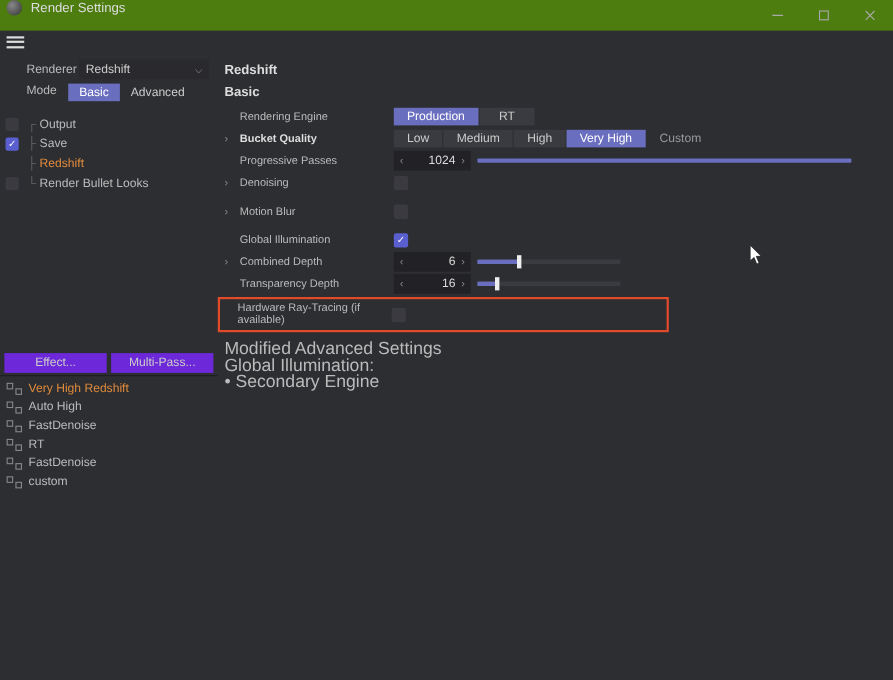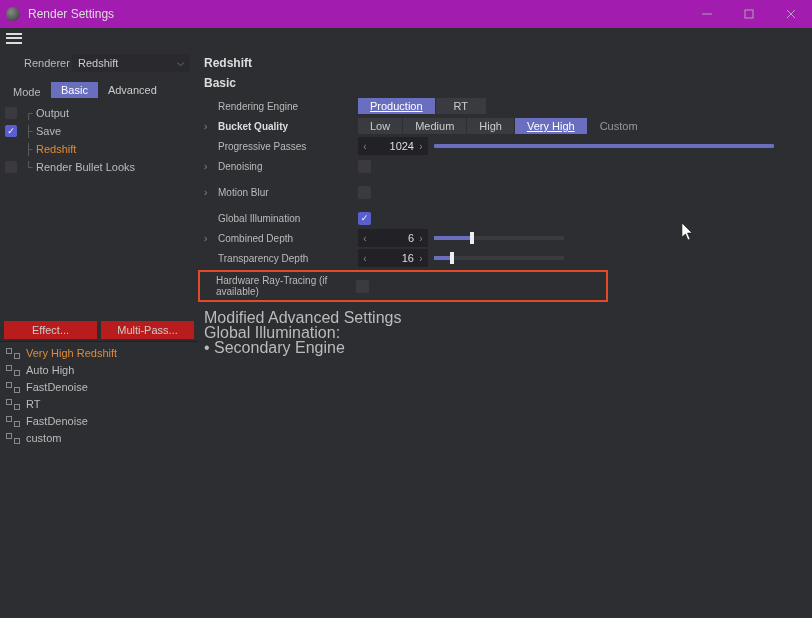--- a/index.html
+++ b/index.html
@@ -1,19 +1,19 @@
 <!DOCTYPE html>
 <html><head>
 <meta charset="utf-8">
 <style>
   * { margin: 0; padding: 0; box-sizing: border-box; font-family: "Segoe UI", Arial, sans-serif; }
   body { background: #2d2e32; color: #c8c8c8; font-size: 12px; width: 812px; height: 618px; overflow: hidden; }
 
   
-  .titlebar { height: 28px; background: #a21caf; display: flex; align-items: center; padding-left: 6px; }
+  .titlebar { height: 28px; background: #4d7c0f; display: flex; align-items: flex-start; padding-left: 6px; }
   .titlebar .winicon { width: 14px; height: 14px; border-radius: 50%; background: radial-gradient(circle at 35% 35%, #888, #333); margin-right: 8px; }
   .titlebar .title { color: #ddd; font-size: 12px; flex: 1; }
   .winbtns { display: flex; }
   .winbtn { width: 42px; height: 28px; display: flex; align-items: center; justify-content: center; color: #aaa; }
   .winbtn svg { width: 10px; height: 10px; }
 
   
   .menubar { height: 20px; background: #2d2e32; padding-left: 6px; display: flex; align-items: center; }
   .hamburger { display: flex; flex-direction: column; justify-content: space-between; width: 16px; height: 11px; }
   .hamburger span { height: 2px; background: #ddd; width: 100%; }
@@ -22,41 +22,41 @@
   .content { display: flex; height: calc(618px - 28px - 20px); }
   .leftcol { width: 198px; display: flex; flex-direction: column; }
   .rightcol { flex: 1; padding-right: 6px; }
 
   
   .cfgrow { display: flex; align-items: center; height: 22px; padding-left: 24px; margin-top: 4px; }
   .cfgrow label { width: 48px; color: #bbb; font-size: 11px; }
   .dropdown { flex: 1; height: 18px; background: #2a2a2e; border: 0; color: #ccc; font-size: 11px; padding: 0 6px; margin-right: 8px; display: flex; align-items: center; justify-content: space-between; }
   .dropdown .chev { color: #888; font-size: 9px; }
 
-  .modetabs { display: flex; align-items: flex-end; height: 22px; padding-left: 13px; margin-top: 2px; }
+  .modetabs { display: flex; align-items: flex-start; height: 22px; padding-left: 24px; margin-top: 2px; }
   .modetabs label { width: 38px; color: #bbb; font-size: 11px; }
   .modetab { padding: 2px 10px; font-size: 11px; color: #ccc; cursor: default; }
   .modetab.active { background: #6a6ebf; color: #fff; }
 
   
   .tree { margin-top: 6px; flex: 0 0 auto; }
   .treerow { display: flex; align-items: center; height: 18px; }
   .treecheck { width: 22px; display: flex; justify-content: center; }
   .cbox { width: 12px; height: 12px; background: #3a3a40; border-radius: 2px; display: flex; align-items: center; justify-content: center; }
   .cbox.checked::after { content: "✓"; color: #fff; font-size: 9px; }
   .cbox.checked { background: #5a5fcf; }
   .treebranch { width: 14px; color: #666; font-size: 11px; text-align: center; }
   .treelabel { font-size: 11px; color: #bbb; }
   .treelabel.sel { color: #e08a3a; }
 
   .spacer { flex: 1; }
 
   
   .btnrow { display: flex; padding: 0 4px; gap: 4px; margin-bottom: 2px; }
-  .btnrow .btn { flex: 1; height: 18px; background: #b91c1c; color: #ccc; font-size: 11px; display: flex; align-items: center; justify-content: center; }
+  .btnrow .btn { flex: 1; height: 18px; background: #6d28d9; color: #ccc; font-size: 11px; display: flex; align-items: center; justify-content: center; }
 
   
   .presetlist { border-top: 1px solid #1f1f22; }
   .presetrow { display: flex; align-items: flex-end; height: 17px; padding-left: 6px; }
   .preseticon { width: 14px; height: 11px; margin-right: 6px; position: relative; }
   .preseticon::before, .preseticon::after { content: ""; position: absolute; border: 1px solid #888; }
   .preseticon::before { left: 0; top: 0; width: 4px; height: 4px; }
   .preseticon::after { right: 0; bottom: 0; width: 4px; height: 4px; }
   .presetlabel { font-size: 11px; color: #bbb; }
   .presetlabel.sel { color: #e08a3a; }
@@ -66,21 +66,21 @@
   .subhdr { margin: 6px 0 6px 6px; font-size: 12px; font-weight: 600; color: #ddd; }
 
   .settingrow { display: flex; align-items: center; height: 20px; padding-left: 6px; }
   .settingrow .expander { width: 14px; color: #888; font-size: 10px; }
   .settingrow .slabel { width: 140px; font-size: 10px; color: #bbb; }
   .settingrow .slabel.bold { font-weight: 600; color: #ddd; }
   .settingrow .sctrl { flex: 1; display: flex; align-items: center; gap: 6px; }
 
   .seg { display: flex; }
   .segbtn { padding: 2px 12px; font-size: 11px; background: #3a3b40; color: #ccc; margin-right: 1px; }
-  .segbtn.active { background: #6a6ebf; color: #fff; text-decoration: underline; }
+  .segbtn.active { background: #6a6ebf; color: #fff; }
   .segbtn.custom { color: #999; background: transparent; }
 
   .numfield { display: flex; align-items: center; background: #222226; height: 18px; }
   .numfield .arrow { width: 14px; text-align: center; color: #888; font-size: 10px; }
   .numfield .val { width: 42px; text-align: right; color: #ddd; font-size: 11px; }
 
   .slider { flex: 1; height: 4px; background: #6a6ebf; position: relative; border-radius: 1px; max-width: 340px; }
   .slider.partial .fill { position: absolute; left: 0; top: 0; bottom: 0; background: #6a6ebf; }
   .slider.partial { background: #3a3b40; }
   .slider .thumb { position: absolute; top: -4px; width: 4px; height: 12px; background: #eee; }

